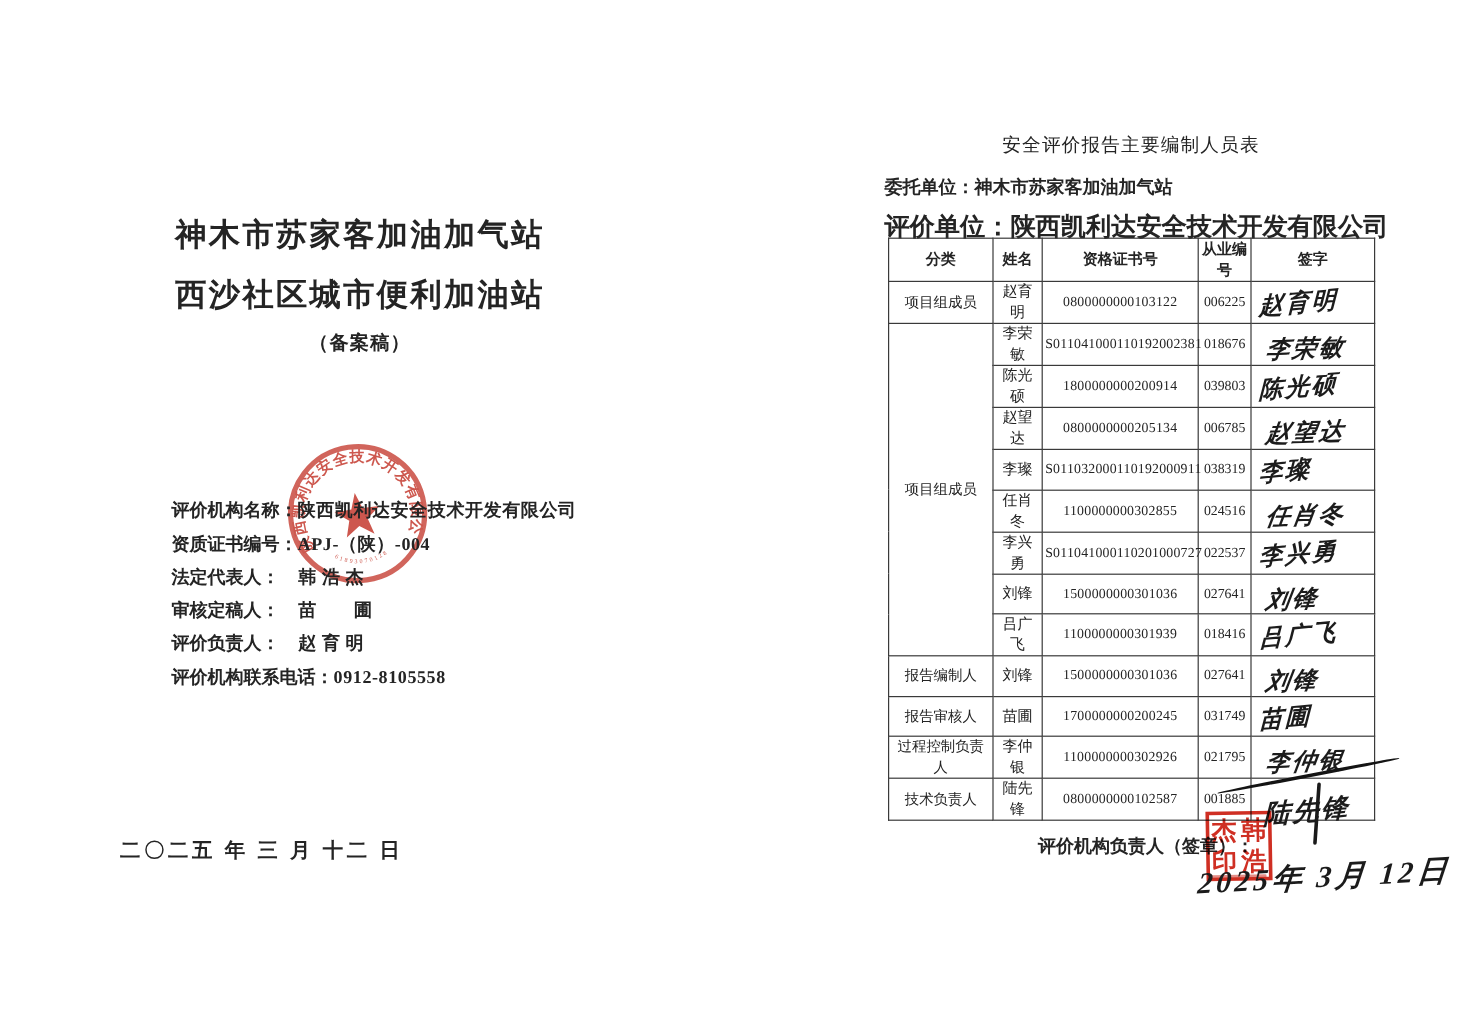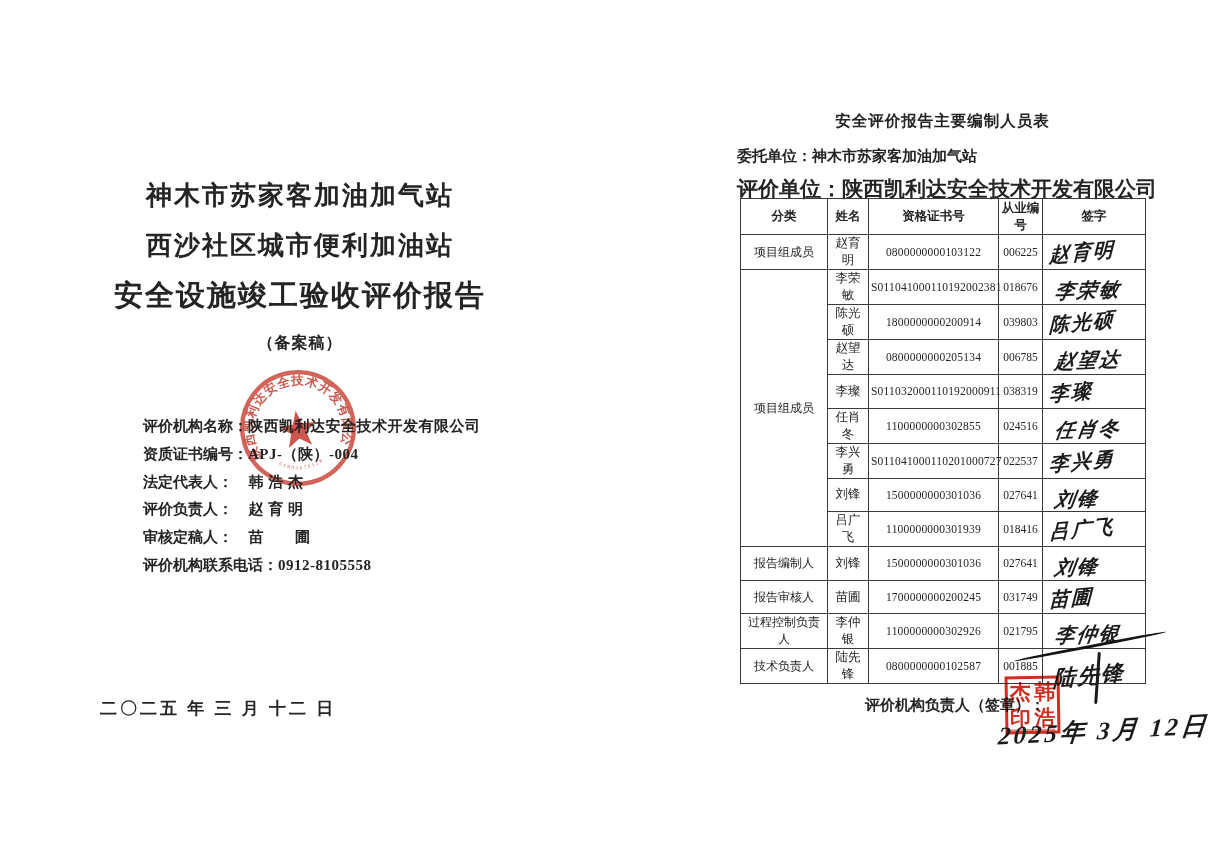--- a/index.html
+++ b/index.html
@@ -17,21 +17,21 @@
   .info-block { position:absolute; left:143px; top:413px; width:430px; }
   .info-row { height:27.8px; line-height:27.8px; font-size:15px; font-weight:bold; white-space:pre; }
   .info-row .val { letter-spacing:0.5px; }
   .cover-date { position:absolute; left:100px; top:697px; width:400px; text-align:left;
     font-size:17px; font-weight:bold; letter-spacing:3px; white-space:pre; }
   
   .round-stamp { position:absolute; left:236px; top:366px; width:124px; height:124px;
     transform:rotate(-8deg); opacity:.88; mix-blend-mode:multiply; }
   
   .sheet-title { position:absolute; left:740px; top:111px; width:405px; text-align:center;
-    font-size:15.5px; font-weight:bold; letter-spacing:1px; }
+    font-size:15.5px; font-weight:normal; letter-spacing:1px; }
   .unit-line1 { position:absolute; left:737px; top:147px; font-size:15px; font-weight:bold;font-family:Liberation Mono, monospace; }
   .unit-line2 { position:absolute; left:737px; top:175px; font-size:21px; font-weight:bold; }
   table.personnel { position:absolute; left:740px; top:198px; width:405px; border-collapse:collapse;
     table-layout:fixed;padding-left:16px; }
   table.personnel th, table.personnel td {
     border:1.4px solid #3a3a3a; text-align:center; vertical-align:middle; padding:0 2px;
     overflow:visible; }
   table.personnel th { height:36px; font-size:12.5px; font-weight:bold; }
   table.personnel td { height:33.6px; }
   td.c-cat { font-size:12px; }
@@ -65,43 +65,42 @@
 </style>
 </head>
 <body>
 
 <div class="canvas">
 
   <section>
     <div class="cover-title">
       <div class="t1">神木市苏家客加油加气站</div>
       <div class="t2">西沙社区城市便利加油站</div>
-      <div class="t3">安全设施竣工验收评价报告</div>
       <div class="t4">（备案稿）</div>
     </div>
 
     <svg class="round-stamp" viewBox="0 0 200 200">
       <circle cx="100" cy="100" r="90" fill="none" class="stamp-red-stroke" stroke-width="7" opacity="0.92"></circle>
       <path id="arcTop" d="M 36,138 A 73,73 0 1 1 164,138" fill="none"></path>
       <path id="arcBot" d="M 58,152 A 67,67 0 0 0 142,152" fill="none"></path>
       <text class="stamp-red" font-size="20" font-weight="bold" letter-spacing="1.5">
         <textPath href="#arcTop" startOffset="0" textLength="322" lengthAdjust="spacingAndGlyphs">陕西凯利达安全技术开发有限公司</textPath>
       </text>
       <text class="stamp-red" font-size="8" letter-spacing="3">
         <textPath href="#arcBot" startOffset="4">61893070128</textPath>
       </text>
       <polygon class="stamp-red" points="100,72 107.6,93.5 130.4,94.1 112.4,108 118.8,129.9 100,117 81.2,129.9 87.6,108 69.6,94.1 92.4,93.5"></polygon>
     </svg>
 
     <div class="info-block">
       <div class="info-row"><span class="lbl">评价机构名称：</span><span class="val">陕西凯利达安全技术开发有限公司</span></div>
       <div class="info-row"><span class="lbl">资质证书编号：</span><span class="val">APJ-（陕）-004</span></div>
       <div class="info-row"><span class="lbl">法定代表人：</span><span class="val">　韩 浩 杰</span></div>
+      <div class="info-row"><span class="lbl">审核定稿人：</span><span class="val">　苗　　圃</span></div>
       <div class="info-row"><span class="lbl">评价负责人：</span><span class="val">　赵 育 明</span></div>
-      <div class="info-row"><span class="lbl">审核定稿人：</span><span class="val">　苗　　圃</span></div>
       <div class="info-row"><span class="lbl">评价机构联系电话：</span><span class="val">0912-8105558</span></div>
     </div>
 
     <div class="cover-date">二〇二五 年 三 月 十二 日</div>
   </section>
 
   <section>
     <div class="sheet-title">安全评价报告主要编制人员表</div>
     <div class="unit-line1"><span>委托单位：</span><span>神木市苏家客加油加气站</span></div>
     <div class="unit-line2"><span>评价单位：</span><span>陕西凯利达安全技术开发有限公司</span></div>

